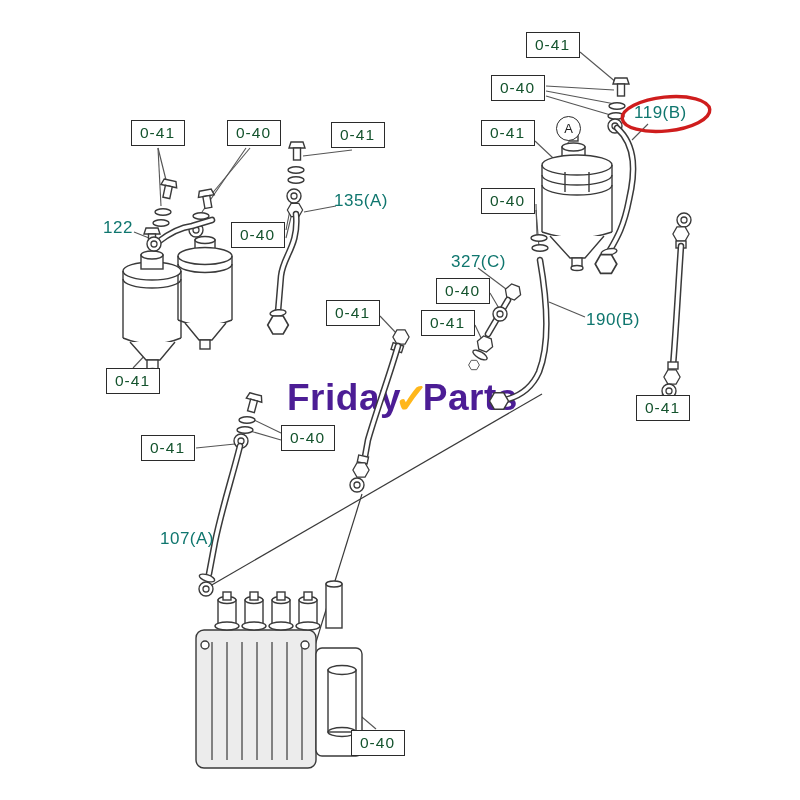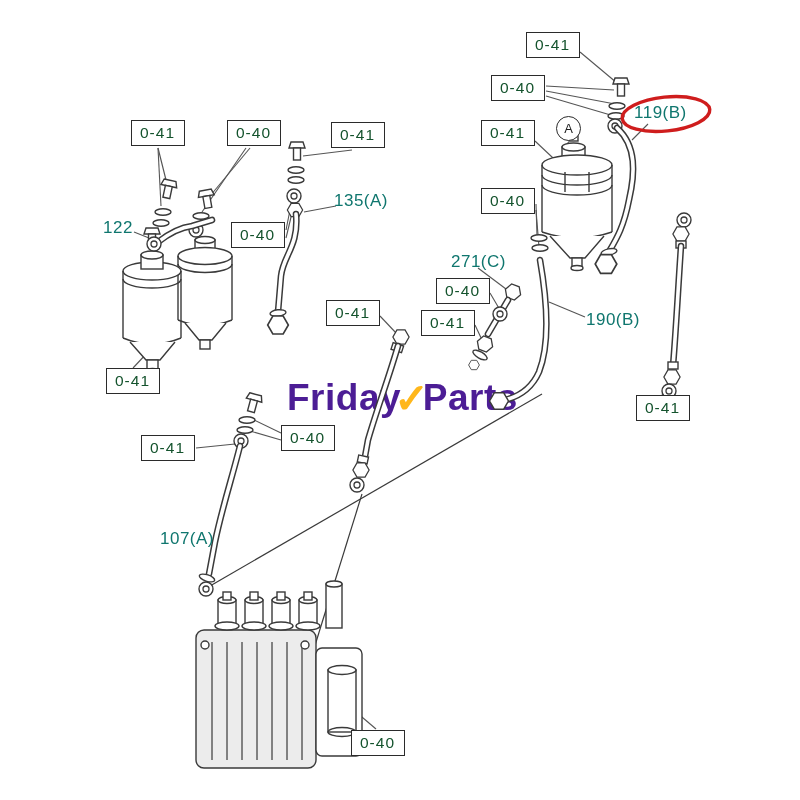--- a/index.html
+++ b/index.html
@@ -266,17 +266,17 @@
   <div class="callout" style="left:481px;top:188px">0-40</div>
   <div class="callout" style="left:491px;top:75px">0-40</div>
   <div class="callout" style="left:526px;top:32px">0-41</div>
   <div class="callout" style="left:636px;top:395px">0-41</div>
   <div class="callout" style="left:351px;top:730px">0-40</div>
 
   <div class="plabel" style="left:103px;top:218px">122</div>
   <div class="plabel" style="left:334px;top:191px">135(A)</div>
   <div class="plabel" style="left:634px;top:103px">119(B)</div>
   <div class="acirc" style="left:556px;top:116px">A</div>
-  <div class="plabel" style="left:451px;top:252px">271(C)</div>
+  <div class="plabel" style="left:451px;top:252px">327(C)</div>
   <div class="plabel" style="left:586px;top:310px">190(B)</div>
   <div class="plabel" style="left:160px;top:529px">107(A)</div>
 
 </div>
 
 </body></html>

